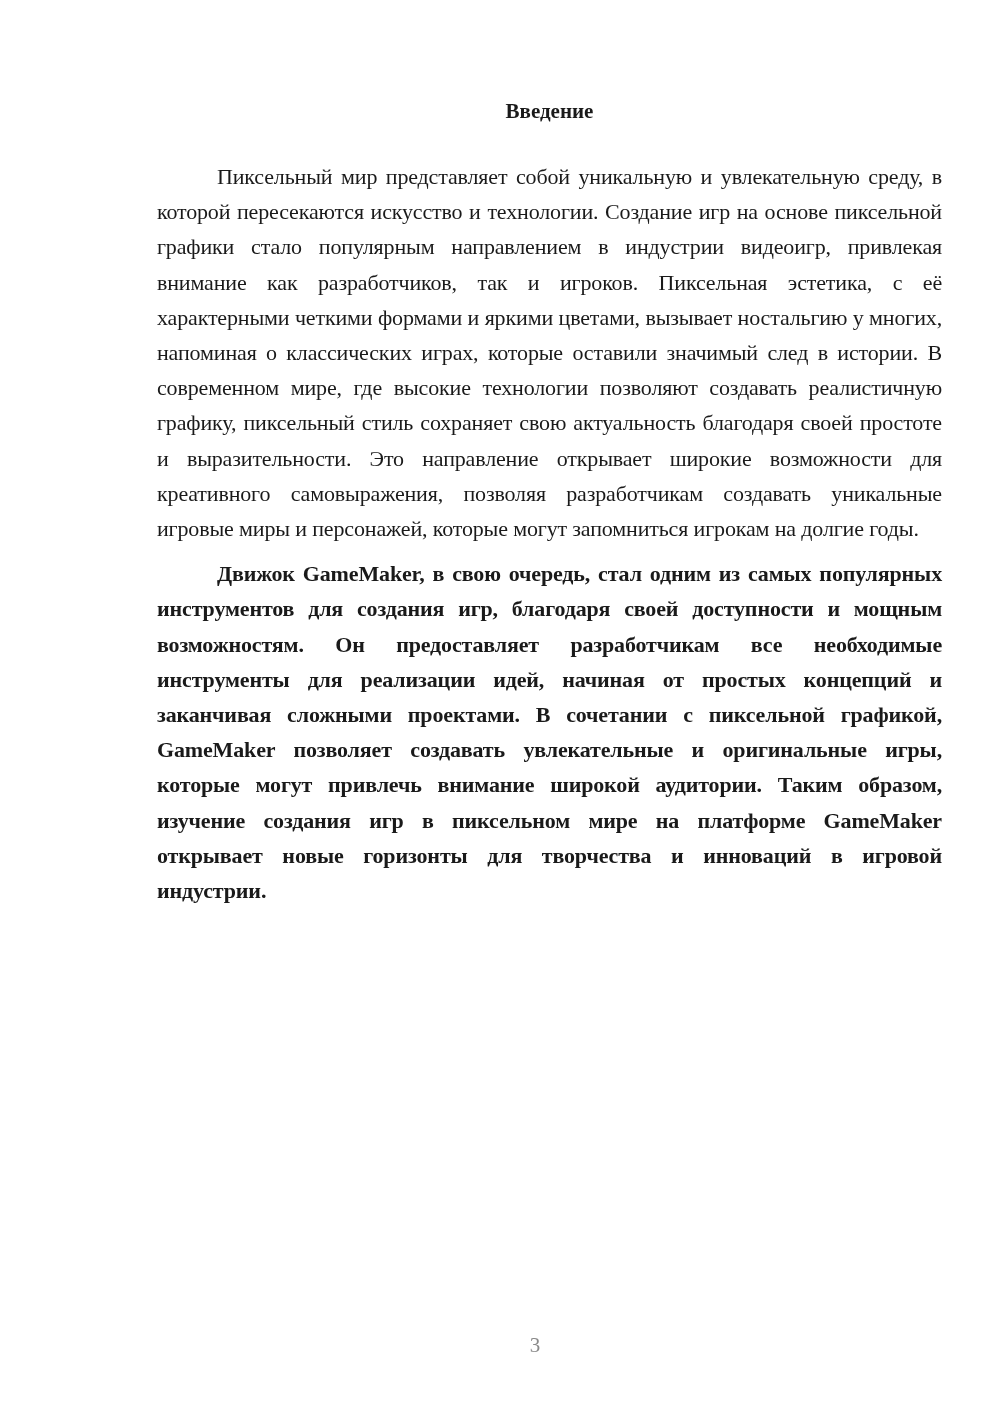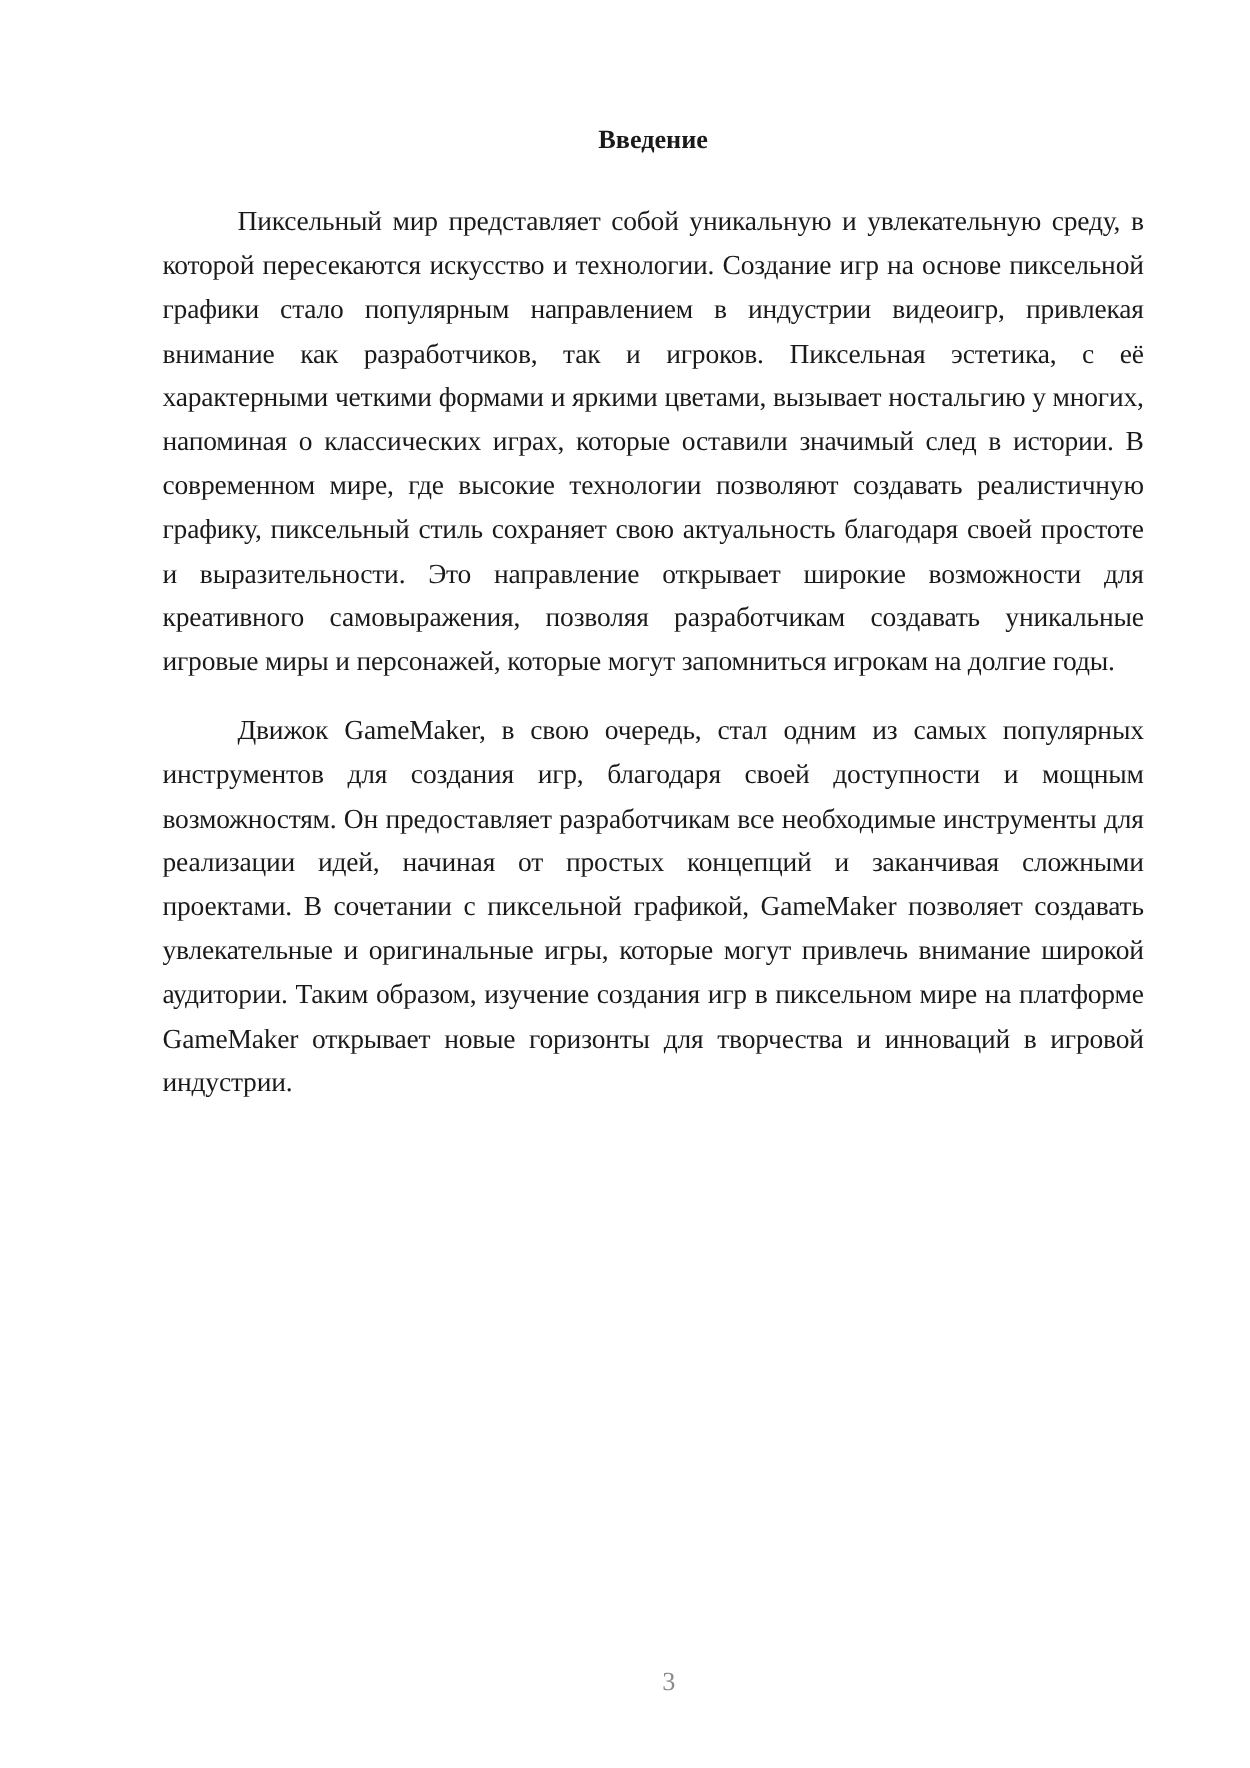--- a/index.html
+++ b/index.html
@@ -10,21 +10,21 @@
     body {
       width: 1000px;
       height: 1414px;
       position: relative;
       overflow: hidden;
       font-family: "Liberation Serif", "DejaVu Serif", serif;
       color: #1a1a1a;
     }
     .page {
       position: absolute;
-      left: 130px;
+      left: 157px;
       top: 94px;
       width: 785px;
     }
     .heading {
       text-align: center;
       font-weight: bold;
       font-size: 21px;
       line-height: 34px;
       margin: 0 0 0 0;
       padding-left: 0;
@@ -33,21 +33,22 @@
     .para {
       font-size: 22px;
       line-height: 35.2px;
       text-align: justify;
       text-indent: 60px;
       margin: 0;
       letter-spacing: -0.15px;
       word-spacing: 0px;
     }
     .para + .para {
-      margin-top: 20px;
+      margin-top: 10px;
+      font-weight: bold;
     }
     .p1 { margin-top: 31px; }
     .page-number {
       position: absolute;
       left: 0;
       width: 1070px;
       top: 1333px;
       text-align: center;
       font-size: 21px;
       color: #8a8a8a;

